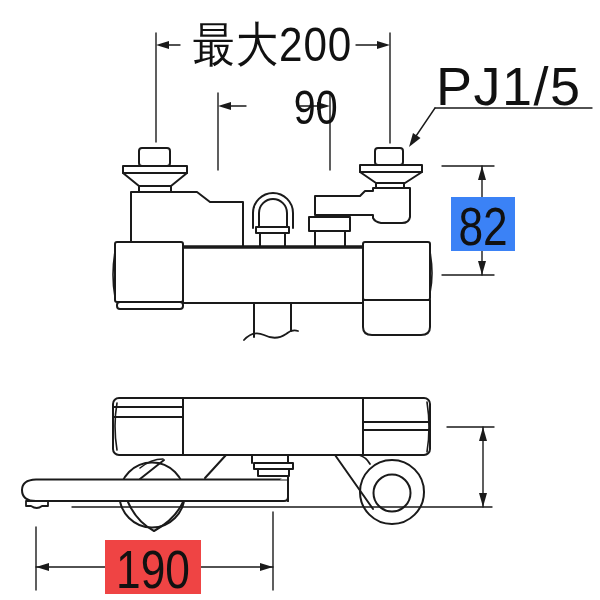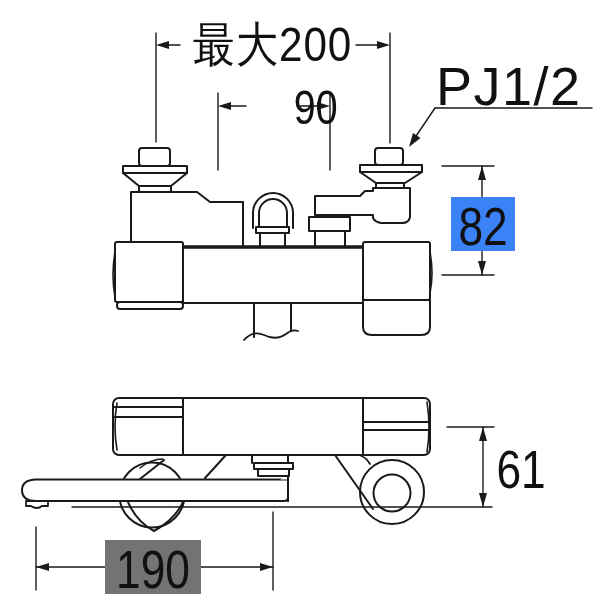--- a/index.html
+++ b/index.html
@@ -22,21 +22,21 @@
     display:inline-block;
     transform:scaleX(0.82);
     transform-origin:center center;
   }
   .lbl-max   {left:156px; top:21px;  width:234px; font-size:48px;}
   .lbl-max .tx{transform:scaleX(0.88); letter-spacing:1px;}
   .lbl-90    {left:218px; top:84px;  width:112px; font-size:48px;padding-left:42px;}
   .lbl-pj    {left:436px; top:59px;  font-size:54px; letter-spacing:1.5px; text-align:left;}
   .lbl-82    {left:451px; top:197px; width:64px; height:52px; font-size:54px; background:#3b82f6; padding-top:2px;}
   .lbl-61    {left:491px; top:442px; font-size:54px; text-align:left;}
-  .lbl-190   {left:105px; top:540px; width:96px; height:52px; font-size:54px; background:#737373; padding-top:2px;}
+  .lbl-190   {left:105px; top:540px; width:96px; height:52px; font-size:54px; background:#ef4444; padding-top:2px;}
 </style>
 </head>
 <body>
 
 <div class="stage">
 
   <svg width="600" height="600" viewBox="0 0 600 600" fill="none" stroke="#1a1a1a" stroke-width="2" stroke-linecap="round" stroke-linejoin="round">
 
     <g>
 
@@ -188,28 +188,25 @@
 
   <div class="dim-label lbl-max">
     <span class="tx">最大200</span>
   </div>
 
   <div class="dim-label lbl-90">
     <span class="tx">90</span>
   </div>
 
   <div class="dim-label lbl-pj">
-    <span>PJ1/2</span>
+    <span>PJ1/5</span>
   </div>
 
   <div class="dim-label lbl-82">
     <span class="tx">82</span>
   </div>
 
-  <div class="dim-label lbl-61">
-    <span class="tx">61</span>
-  </div>
 
   <div class="dim-label lbl-190">
     <span class="tx">190</span>
   </div>
 
 </div>
 
 </body></html>

